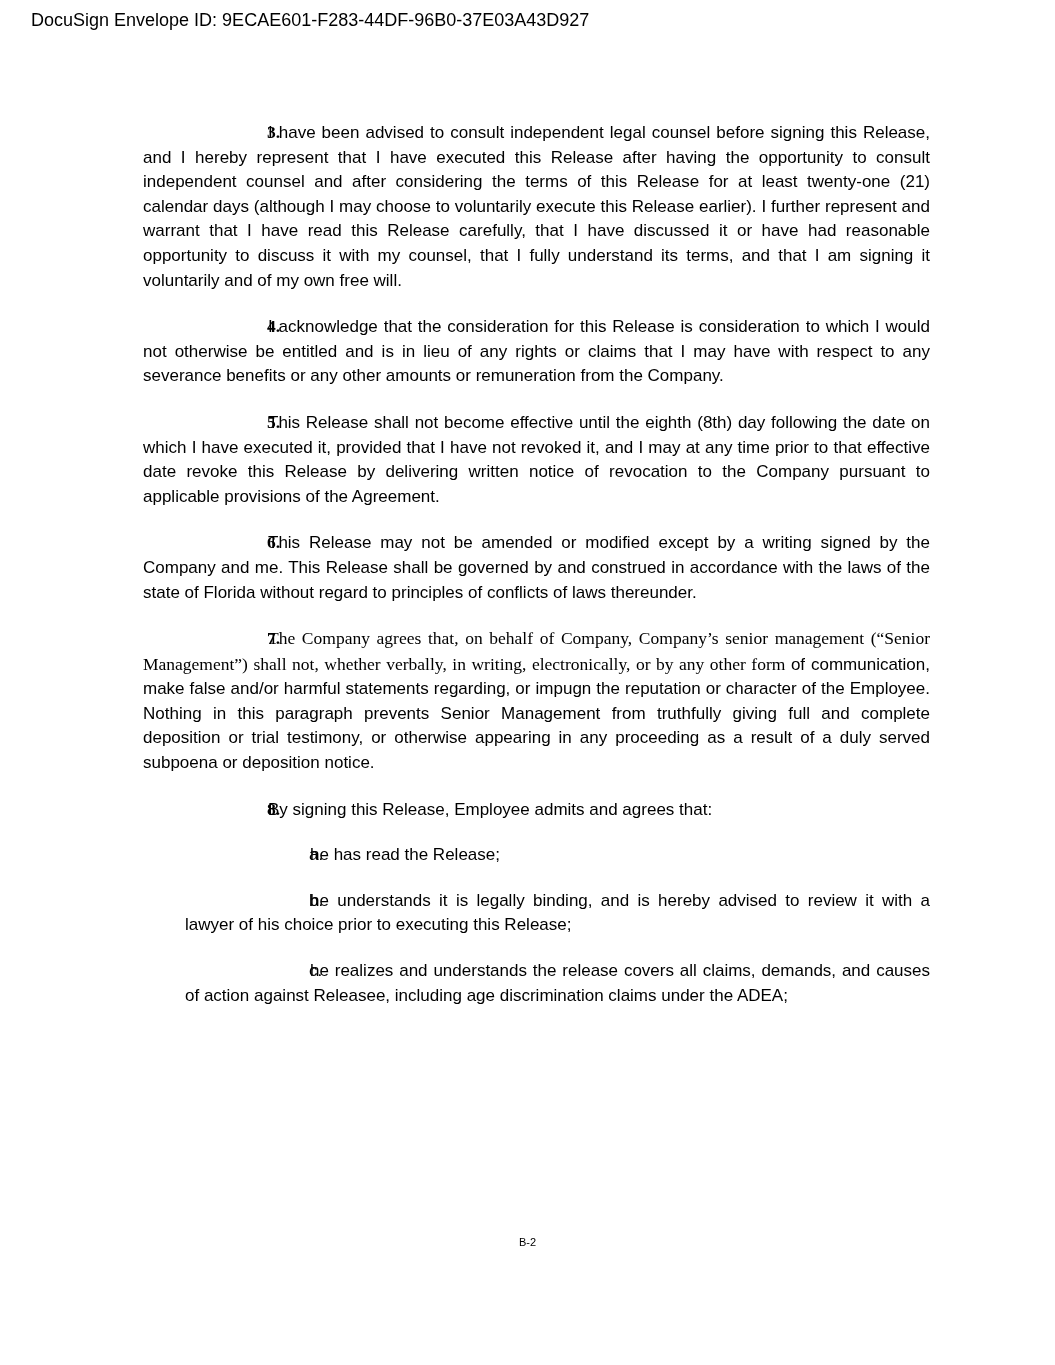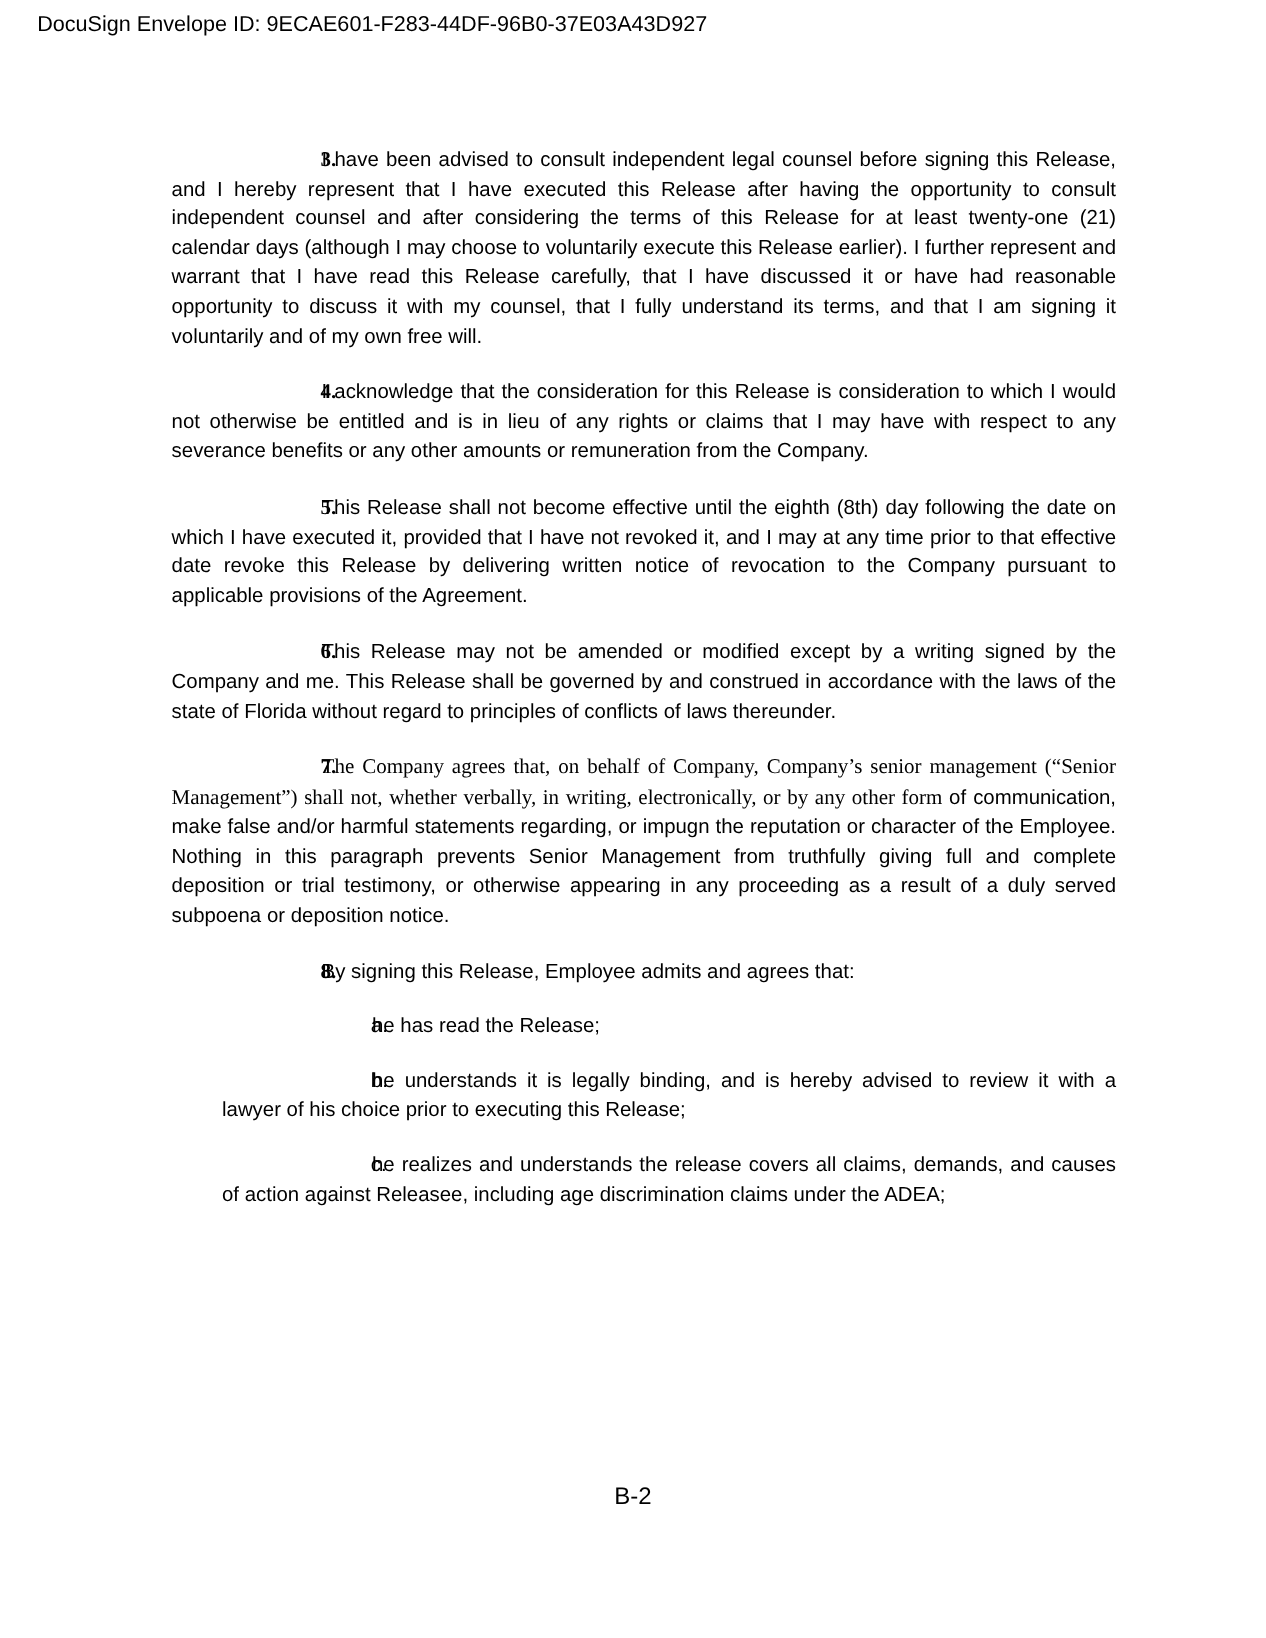--- a/index.html
+++ b/index.html
@@ -58,21 +58,21 @@
   .serif {
     font-family: Liberation Serif, serif;
     font-size: 17.5px;
   }
   .page-footer {
     position: absolute;
     left: 0;
     top: 1236px;
     width: 1055px;
     text-align: center;
-    font-size: 20px;
+    font-size: 11px;
   }
 </style>
 </head>
 <body>
 
 <div class="docusign-header">DocuSign Envelope ID: 9ECAE601-F283-44DF-96B0-37E03A43D927</div>
 
 <div class="doc-body">
 
   <p class="para"><span class="num">3.</span><span>I have been advised to consult independent legal counsel before signing this Release, and I hereby represent that I have executed this Release after having the opportunity to consult independent counsel and after considering the terms of this Release for at least twenty-one (21) calendar days (although I may choose to voluntarily execute this Release earlier). I further represent and warrant that I have read this Release carefully, that I have discussed it or have had reasonable opportunity to discuss it with my counsel, that I fully understand its terms, and that I am signing it voluntarily and of my own free will.</span></p>

